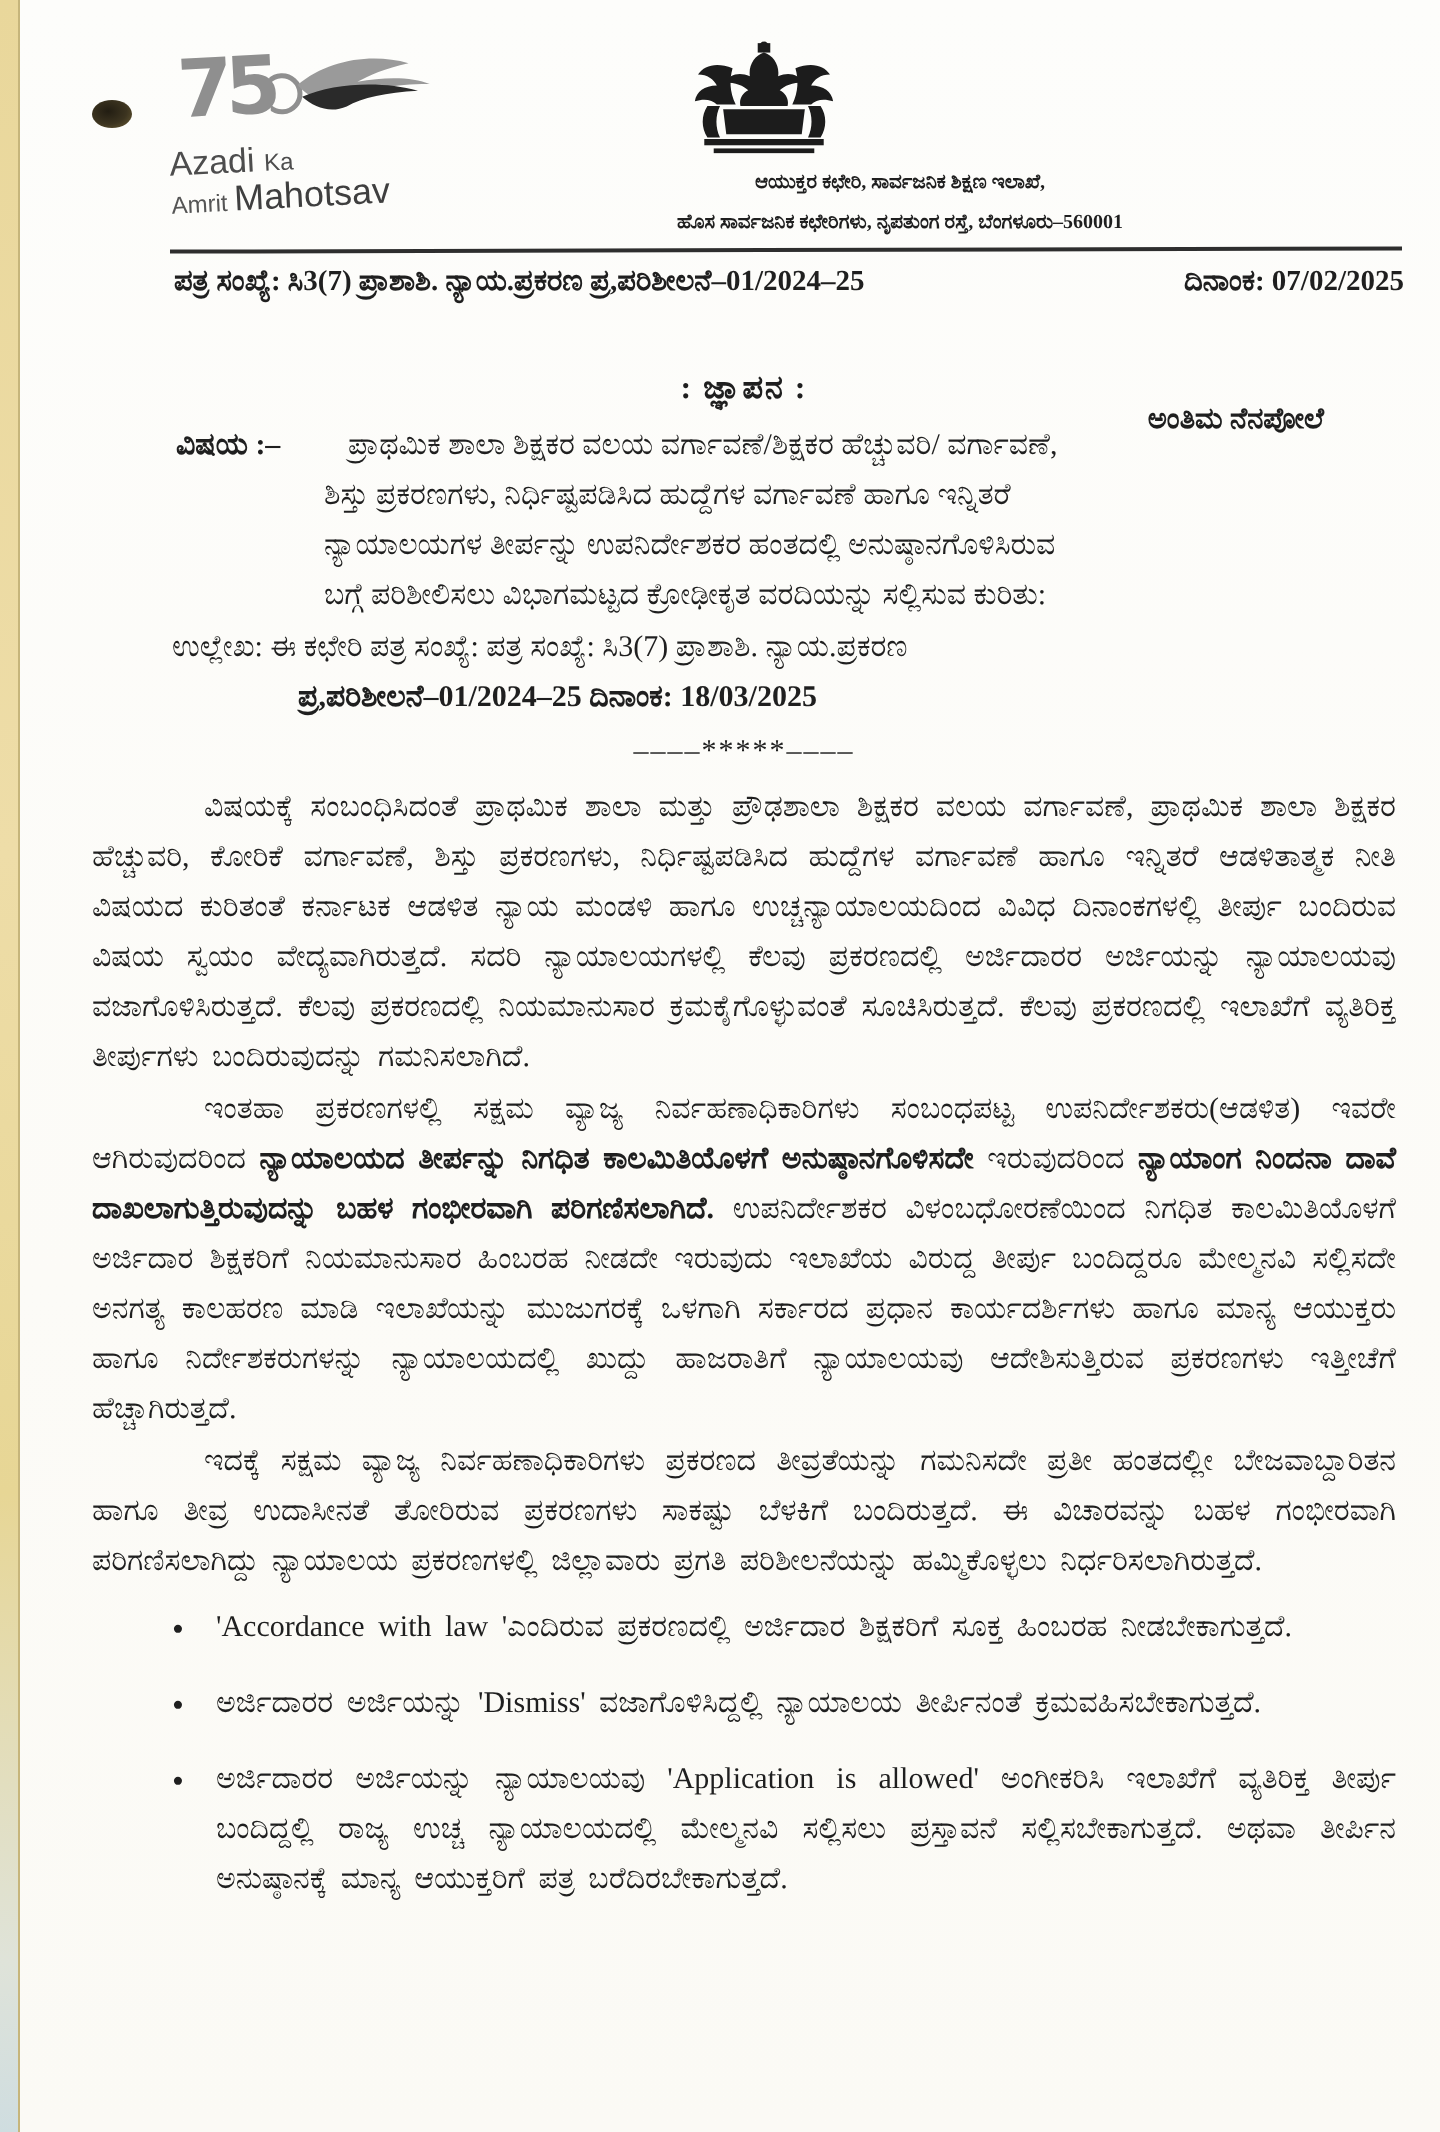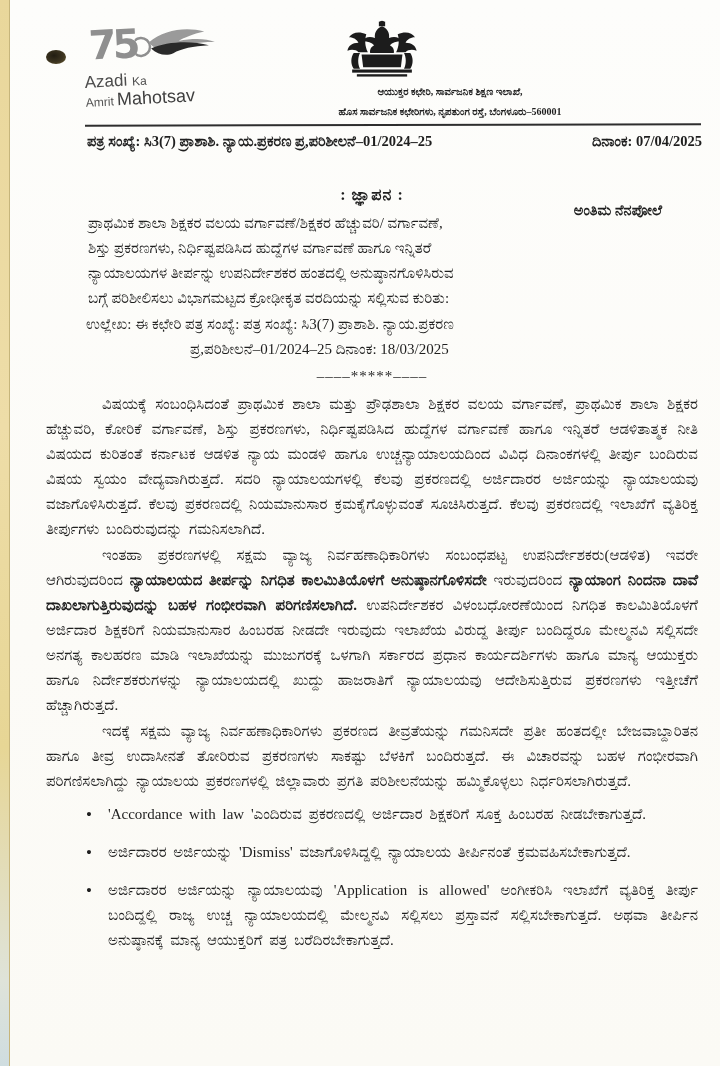--- a/index.html
+++ b/index.html
@@ -40,23 +40,23 @@
   
   .meta{position:absolute;left:44px;top:133px;width:658px;display:flex;justify-content:space-between;font-weight:600;font-size:14.5px;}
   .meta .no{max-width:480px;margin-left:43px;}
   .final{position:absolute;right:58px;top:158px;font-weight:600;font-size:14.5px;margin-top:44px;}
   
   .content{position:absolute;left:46px;top:180px;width:652px;font-size:15px;line-height:25px;}
   .memo-title{text-align:center;font-weight:bold;font-size:16px;margin:2px 0 4px 0;letter-spacing:1px;}
   .subject{display:flex;margin-left:42px;}
   .subject .lbl{flex:0 0 74px;font-weight:600;white-space:nowrap;}
   .subject .lines{flex:1;}
-  .subject .lines div:first-child{margin-left:0;}
+  .subject .lines div:first-child{margin-left:12px;}
   .reference{margin-left:40px;margin-top:1px;}
-  .reference .r2{margin-left:104px;}
+  .reference .r2{margin-left:63px;font-weight:bold;}
   .sep{text-align:center;letter-spacing:1px;margin:2px 0 3px 0;}
   .para{margin:0 0 1px 0;text-align:justify;text-indent:56px;word-spacing:3px;}
   .para .b{font-weight:bold;}
   .bullets{margin-top:8px;}
   .bullet{display:flex;margin:0 0 13px 0;}
   .bullet .marker{flex:0 0 22px;margin-left:40px;font-size:17px;line-height:25px;}
   .bullet .btext{flex:1;text-align:justify;word-spacing:3px;}
 </style>
 </head>
 <body>
@@ -102,28 +102,29 @@
 
   <div class="office">
     <div>ಆಯುಕ್ತರ ಕಛೇರಿ, ಸಾರ್ವಜನಿಕ ಶಿಕ್ಷಣ ಇಲಾಖೆ,</div>
     <div>ಹೊಸ ಸಾರ್ವಜನಿಕ ಕಛೇರಿಗಳು, ನೃಪತುಂಗ ರಸ್ತೆ, ಬೆಂಗಳೂರು–560001</div>
   </div>
 
   <div class="rule"></div>
 
   <div class="meta">
     <div class="no">ಪತ್ರ ಸಂಖ್ಯೆ: ಸಿ3(7) ಪ್ರಾಶಾಶಿ. ನ್ಯಾಯ.ಪ್ರಕರಣ ಪ್ರ,ಪರಿಶೀಲನೆ–01/2024–25</div>
-    <div>ದಿನಾಂಕ: 07/04/2025</div>
+    <div>ದಿನಾಂಕ: 07/02/2025</div>
   </div>
   <div class="final">ಅಂತಿಮ ನೆನಪೋಲೆ</div>
 
   <div class="content">
     <div class="memo-title">: ಜ್ಞಾಪನ :</div>
 
     <div class="subject">
+      <div class="lbl">ವಿಷಯ :–</div>
       <div class="lines">
           <div>ಪ್ರಾಥಮಿಕ ಶಾಲಾ ಶಿಕ್ಷಕರ ವಲಯ ವರ್ಗಾವಣೆ/ಶಿಕ್ಷಕರ ಹೆಚ್ಚುವರಿ/ ವರ್ಗಾವಣೆ,</div>
           <div>ಶಿಸ್ತು ಪ್ರಕರಣಗಳು, ನಿರ್ಧಿಷ್ಟಪಡಿಸಿದ ಹುದ್ದೆಗಳ ವರ್ಗಾವಣೆ ಹಾಗೂ ಇನ್ನಿತರೆ</div>
           <div>ನ್ಯಾಯಾಲಯಗಳ ತೀರ್ಪನ್ನು ಉಪನಿರ್ದೇಶಕರ ಹಂತದಲ್ಲಿ ಅನುಷ್ಠಾನಗೊಳಿಸಿರುವ</div>
           <div>ಬಗ್ಗೆ ಪರಿಶೀಲಿಸಲು ವಿಭಾಗಮಟ್ಟದ ಕ್ರೋಢೀಕೃತ ವರದಿಯನ್ನು ಸಲ್ಲಿಸುವ ಕುರಿತು:</div>
         </div>
     </div>
 
     <div class="reference">
       <div>ಉಲ್ಲೇಖ: ಈ ಕಛೇರಿ ಪತ್ರ ಸಂಖ್ಯೆ: ಪತ್ರ ಸಂಖ್ಯೆ: ಸಿ3(7) ಪ್ರಾಶಾಶಿ. ನ್ಯಾಯ.ಪ್ರಕರಣ</div>

